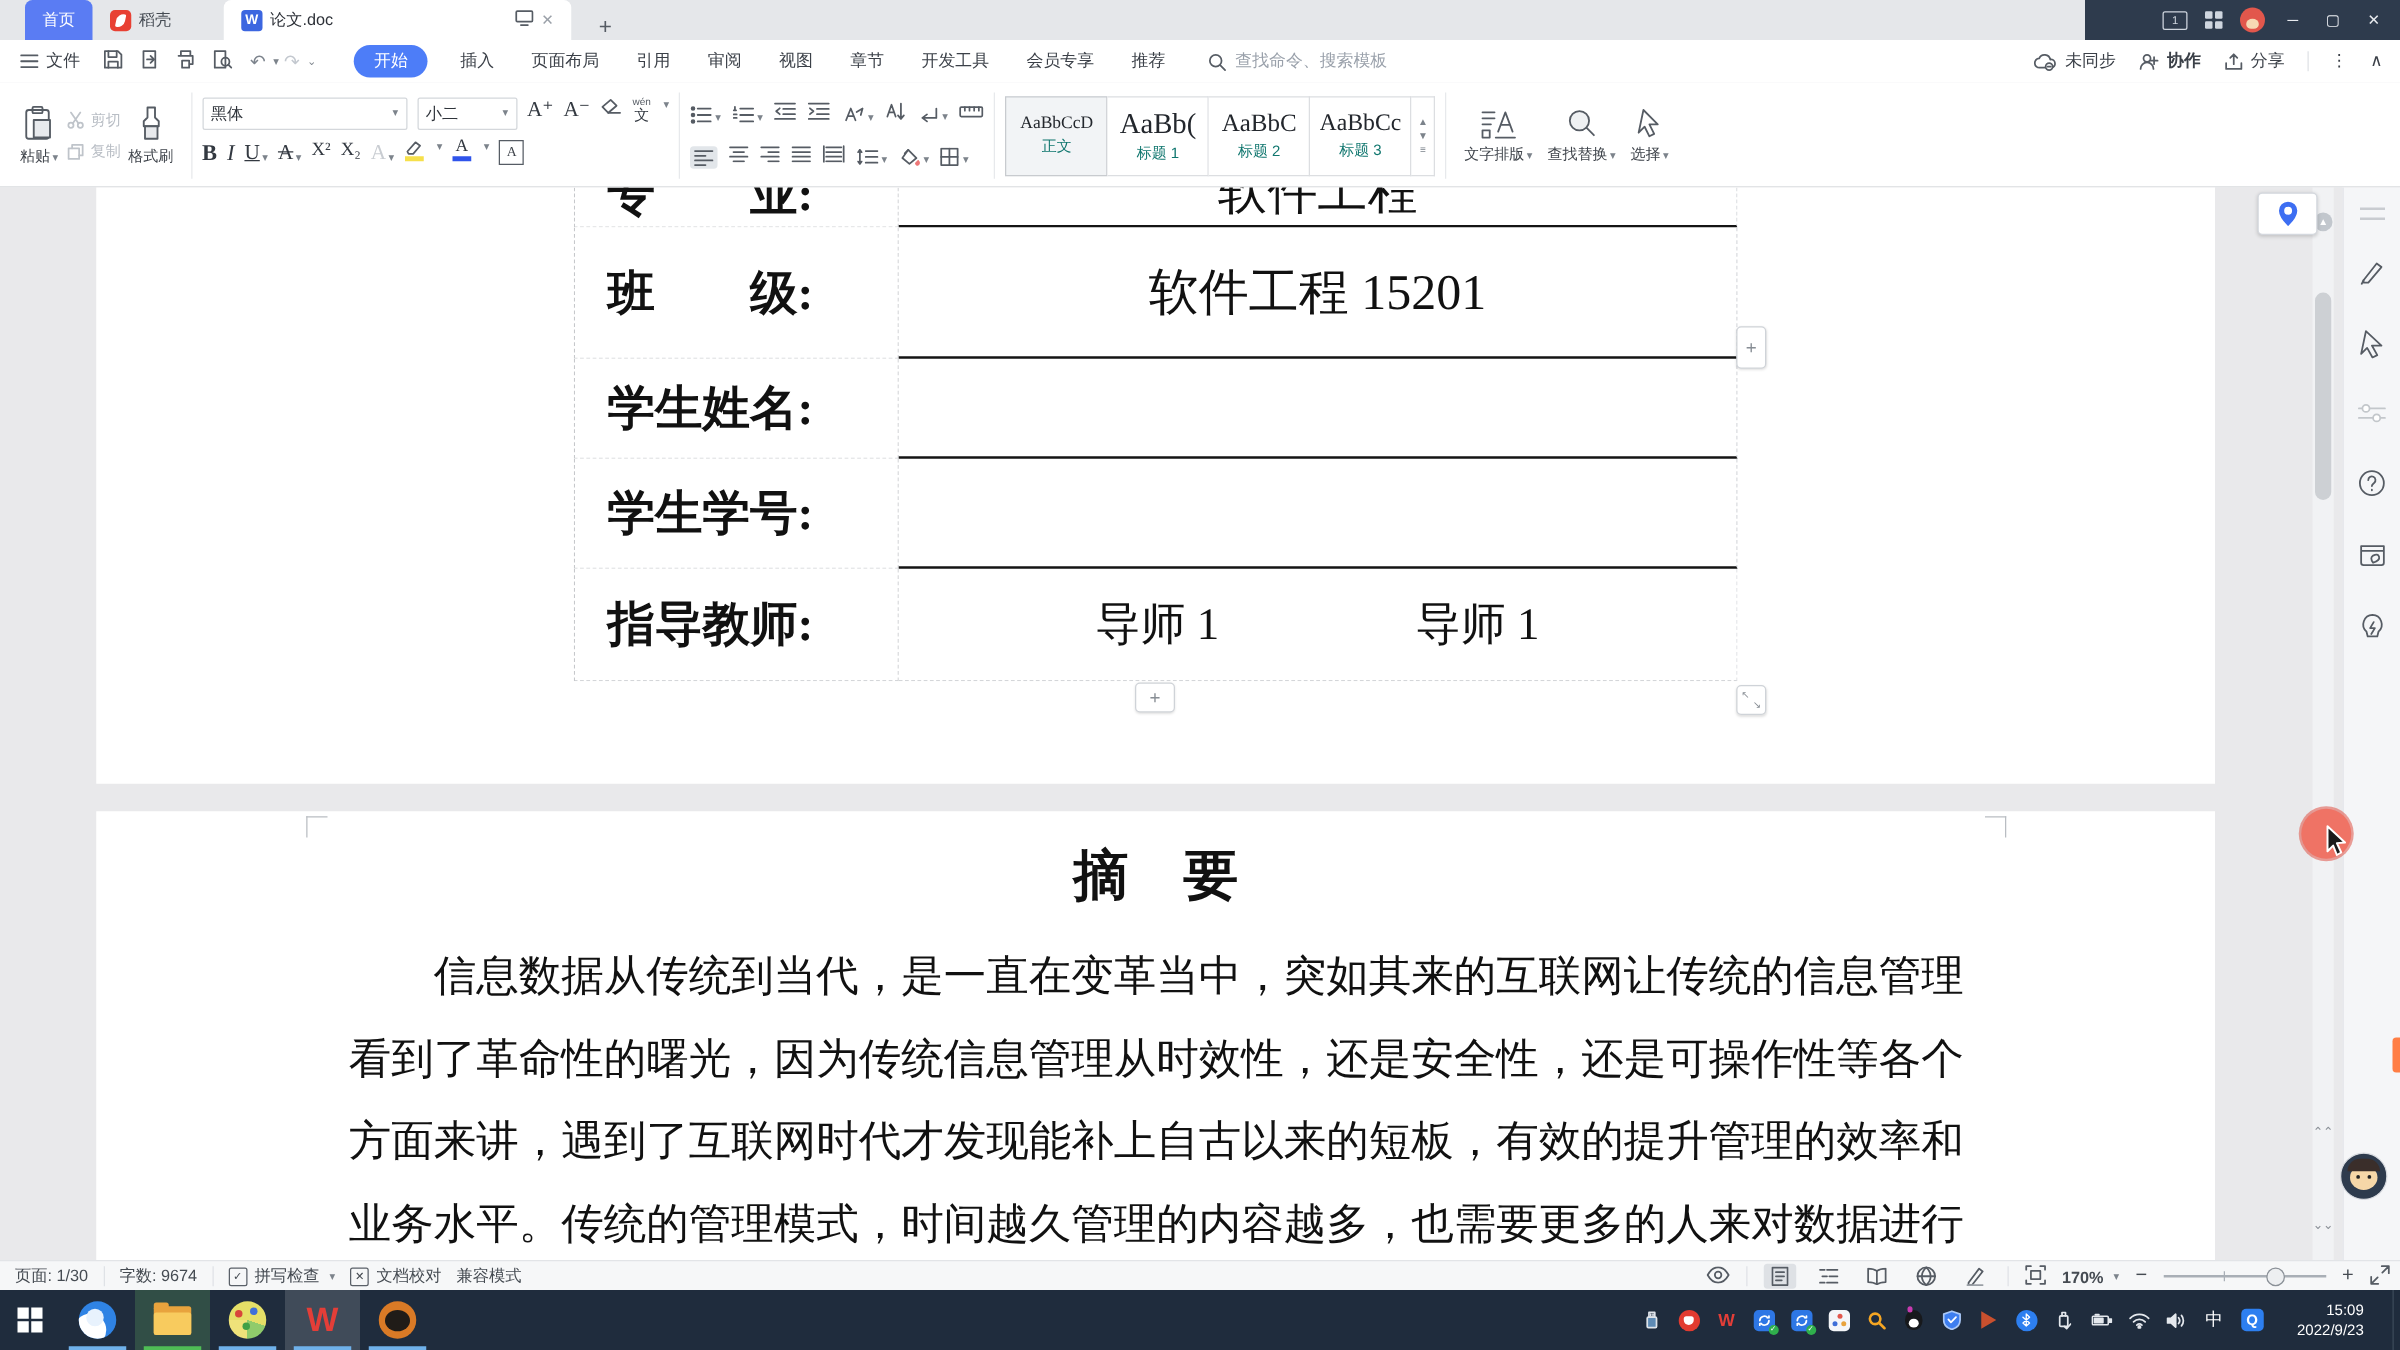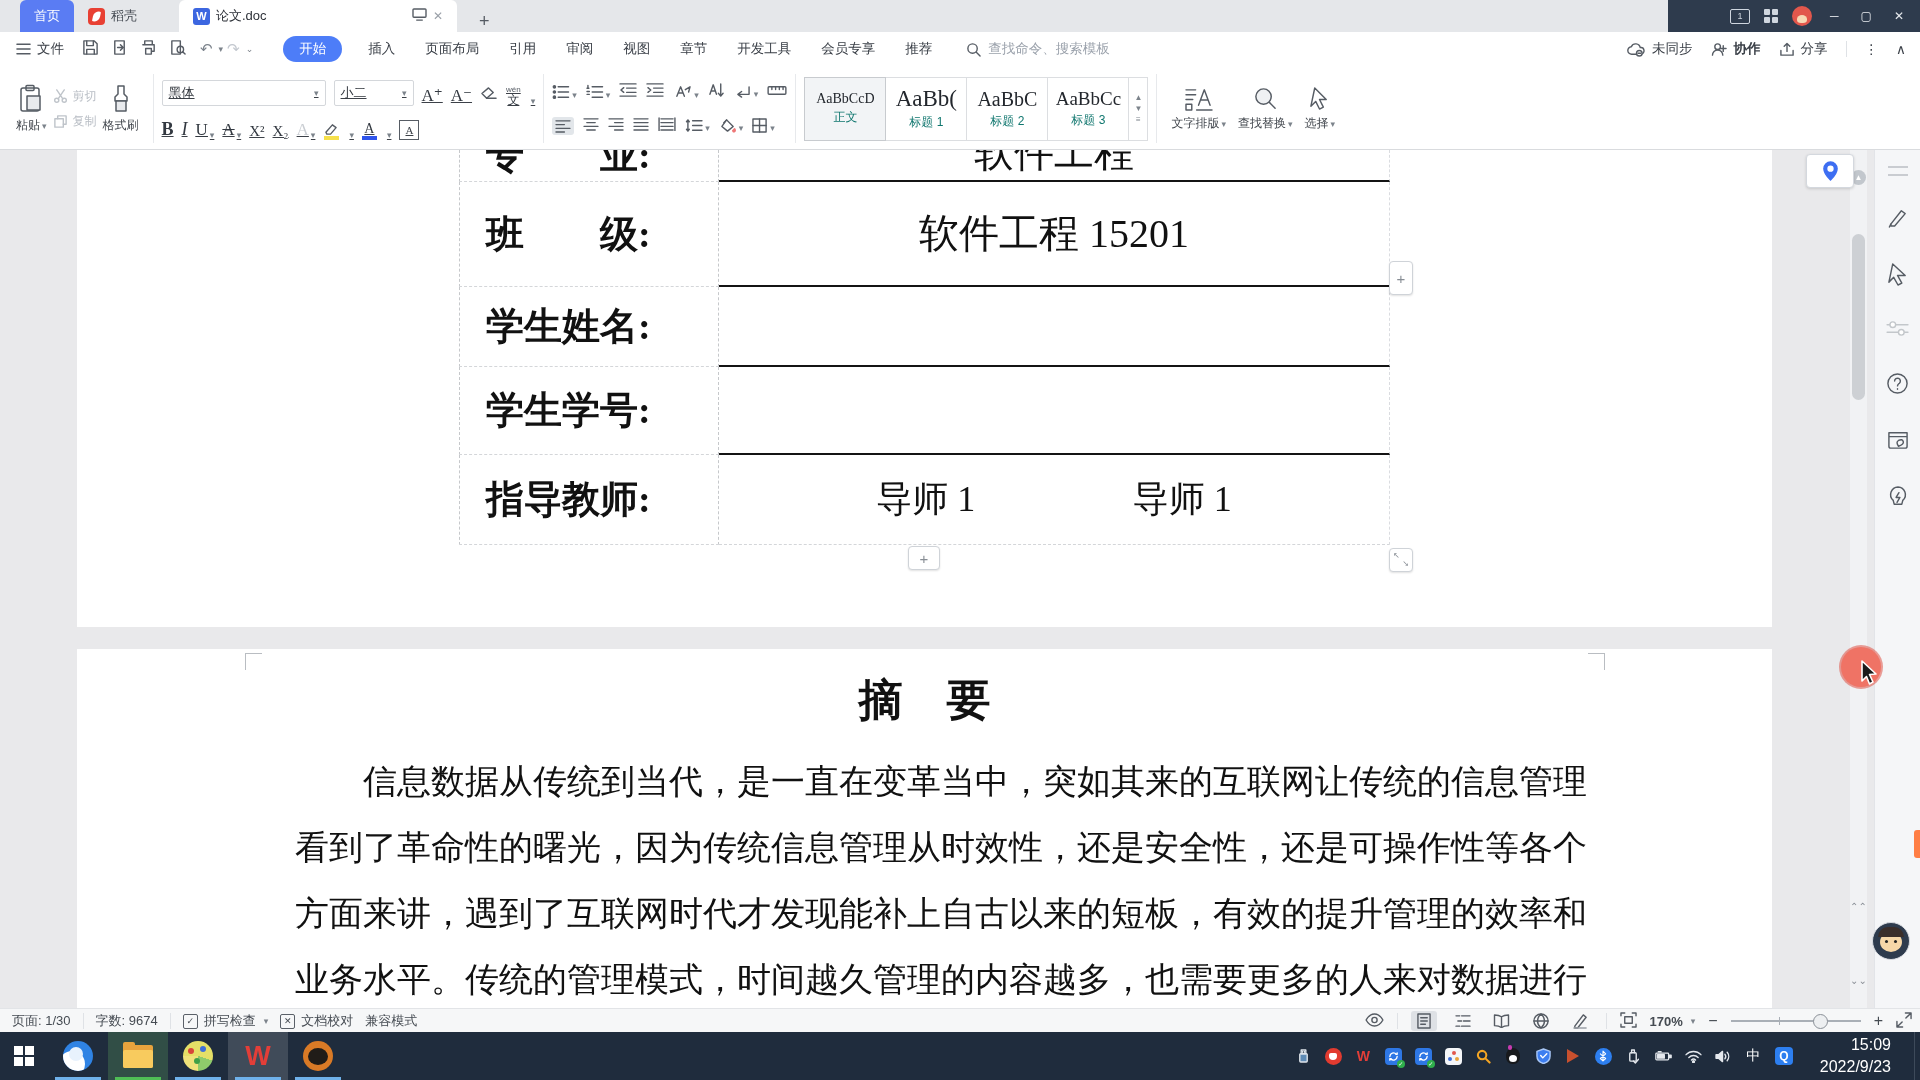--- a/index.html
+++ b/index.html
@@ -38,21 +38,21 @@
   .msearch{display:flex;align-items:center;gap:7px;margin-left:34px;color:#9aa1ab;}
   .mright{margin-left:auto;display:flex;align-items:center;gap:18px;margin-right:14px;color:#3b4048;}
   .vsep{width:1px;height:16px;background:#DFE2E6;}
   
   .toolbar{left:0;top:66px;width:1920px;height:84px;background:#fff;border-bottom:1px solid #D9DBDE;display:flex;align-items:stretch;padding:6px 0 4px 10px;box-sizing:border-box;}
   .tsep{width:1px;background:#E7E9EC;margin:2px 8px;}
   .bigbtn{display:flex;flex-direction:column;align-items:center;justify-content:center;gap:3px;padding:0 6px;font-size:12px;color:#3f444b;}
   .smallcol{display:flex;flex-direction:column;justify-content:center;gap:8px;font-size:12px;}
   .smallrow{display:flex;align-items:center;gap:5px;color:#b9bec5;}
   .fontgrp{display:flex;flex-direction:column;justify-content:center;gap:6px;}
-  .frow{display:flex;align-items:flex-end;gap:8px;height:28px;text-decoration:underline;}
+  .frow{display:flex;align-items:flex-start;gap:8px;height:28px;}
   .selbox{border:1px solid #D4D7DB;border-radius:2px;height:24px;display:flex;align-items:center;justify-content:space-between;padding:0 6px;font-size:13px;color:#2f343b;}
   .fmt{font-family:"Liberation Serif","DejaVu Serif",serif;font-size:16px;color:#333941;display:flex;align-items:flex-end;}
   .chip{display:flex;align-items:flex-end;}
   .ubar{display:inline-block;width:15px;height:4px;margin-top:1px;}
   .stylecell{width:80px;border:1px solid #DCDEE1;border-left:none;display:flex;flex-direction:column;align-items:center;justify-content:center;background:#fff;}
   .stylecell.sel{background:#F2F4F6;border:1px solid #C8CBCF;}
   .stylecell .sample{font-family:"Liberation Serif","DejaVu Serif",serif;color:#23272d;white-space:nowrap;overflow:hidden;max-width:78px;}
   .stylecell .slabel{font-size:12px;color:#0f766e;margin-top:2px;}
   .spincol{display:flex;flex-direction:column;justify-content:center;gap:2px;border:1px solid #DCDEE1;border-left:none;width:18px;align-items:center;font-size:8px;color:#7c838b;}
   .parrow{display:flex;align-items:center;gap:9px;height:28px;}
@@ -123,21 +123,21 @@
   .folder .f{position:absolute;left:0;top:5px;width:30px;height:18px;background:#F8CB5E;border-radius:2px;}
   .grad{width:30px;height:30px;border-radius:50%;background:conic-gradient(#E5DF67 0 30%,#8FCB6B 0 50%,#EFE27A 0 75%,#E5DF67 0);position:relative;}
   .grad i{position:absolute;width:6px;height:6px;border-radius:50%;}
   .wpsW{font-size:27px;font-weight:bold;color:#E33E38;font-family:"Liberation Sans",sans-serif;}
   .cat{width:30px;height:30px;border-radius:50%;background:#D97A26;position:relative;}
   .cat:after{content:"";position:absolute;left:5px;top:7px;width:20px;height:17px;border-radius:50%;background:#201C18;}
   .tray{margin-left:auto;display:flex;align-items:center;gap:13px;}
   .mini{width:17px;height:17px;display:flex;align-items:center;justify-content:center;font-size:10px;}
   .rsq{border-radius:4px;display:flex;align-items:center;justify-content:center;position:relative;}
   .gdot{position:absolute;right:-3px;bottom:-3px;width:8px;height:8px;background:#2FAF4C;border-radius:50%;color:#fff;font-size:6px;line-height:8px;text-align:center;}
-  .clock{display:flex;flex-direction:column;align-items:flex-end;justify-content:center;font-size:16px;line-height:1.35;margin:0 10px 0 14px;}
+  .clock{display:flex;flex-direction:column;align-items:flex-end;justify-content:center;font-size:12px;line-height:1.35;margin:0 10px 0 14px;}
   .showdesk{width:5px;height:48px;border-left:1px solid #3D4A5A;}
 </style>
 </head>
 <body>
 
 <div class="abs tabbar">
   <div class="tab tab-home">
       <span>首页</span>
     </div>
   <div class="tab tab-docer">
@@ -474,21 +474,21 @@
         <path d="M6 2l12 12h-7l4 8-4 2-4-8-5 5z"></path>
       </svg>
     <span><span>选择</span><span class="dd">▾</span></span>
   </div>
 </div>
 
 <div class="abs docarea">
   <div class="page page1"></div>
   <div class="page page2">
     <div class="abstract-title" style="position:absolute;top:22px;left:0;">摘　要</div>
-    <div class="paragraph" style="position:absolute;left:218px;top:100px;">
+    <div class="paragraph" style="position:absolute;left:202px;top:100px;">
       <div class="pline first">信息数据从传统到当代，是一直在变革当中，突如其来的互联网让传统的信息管理</div>
       <div class="pline">看到了革命性的曙光，因为传统信息管理从时效性，还是安全性，还是可操作性等各个</div>
       <div class="pline">方面来讲，遇到了互联网时代才发现能补上自古以来的短板，有效的提升管理的效率和</div>
       <div class="pline">业务水平。传统的管理模式，时间越久管理的内容越多，也需要更多的人来对数据进行</div>
     </div>
   </div>
   <div class="cmark l" style="left:245px;top:503px;"></div>
   <div class="cmark r" style="left:1588px;top:503px;"></div>
 
   <div class="ctable">

